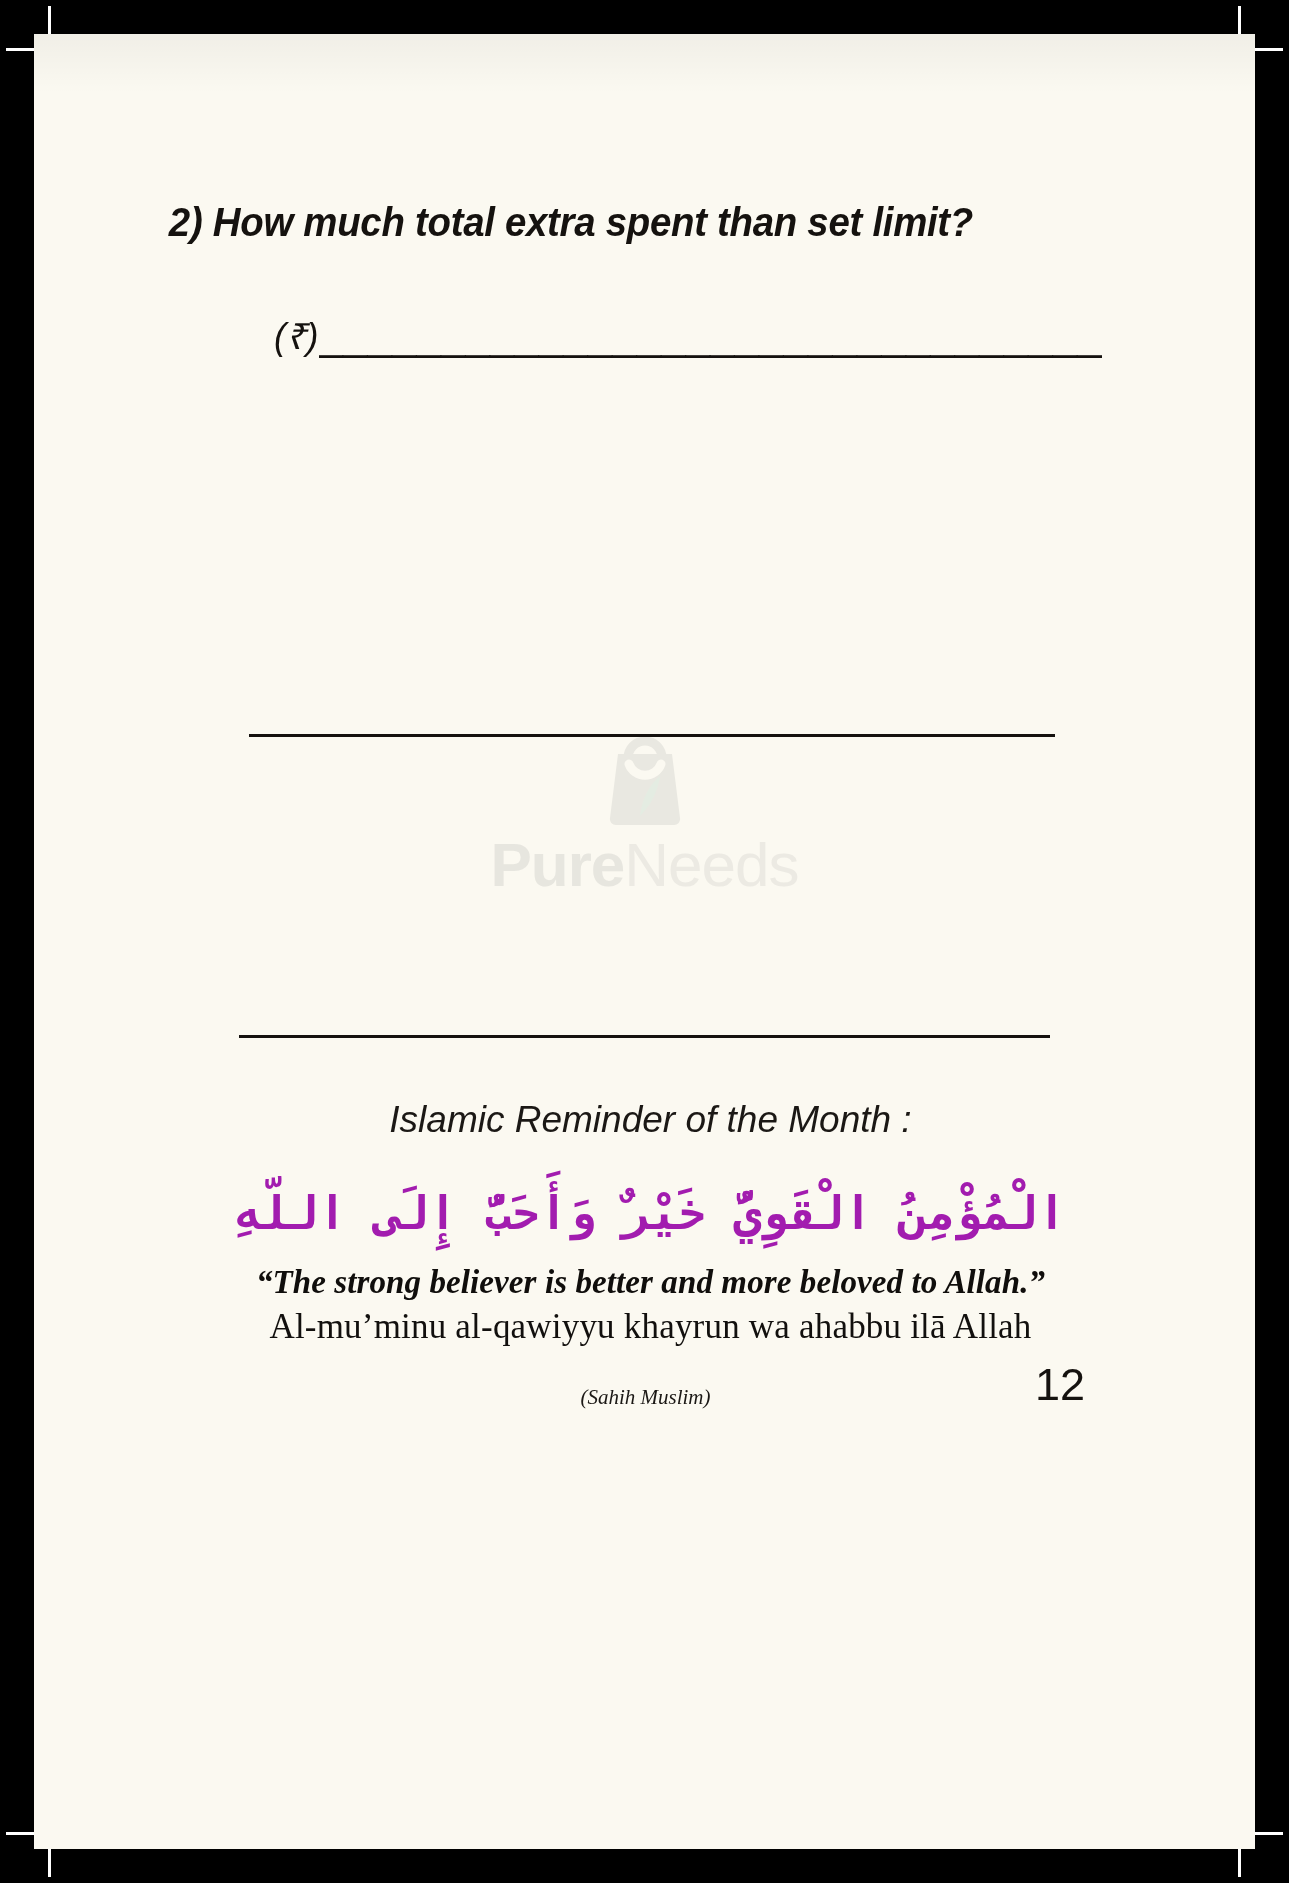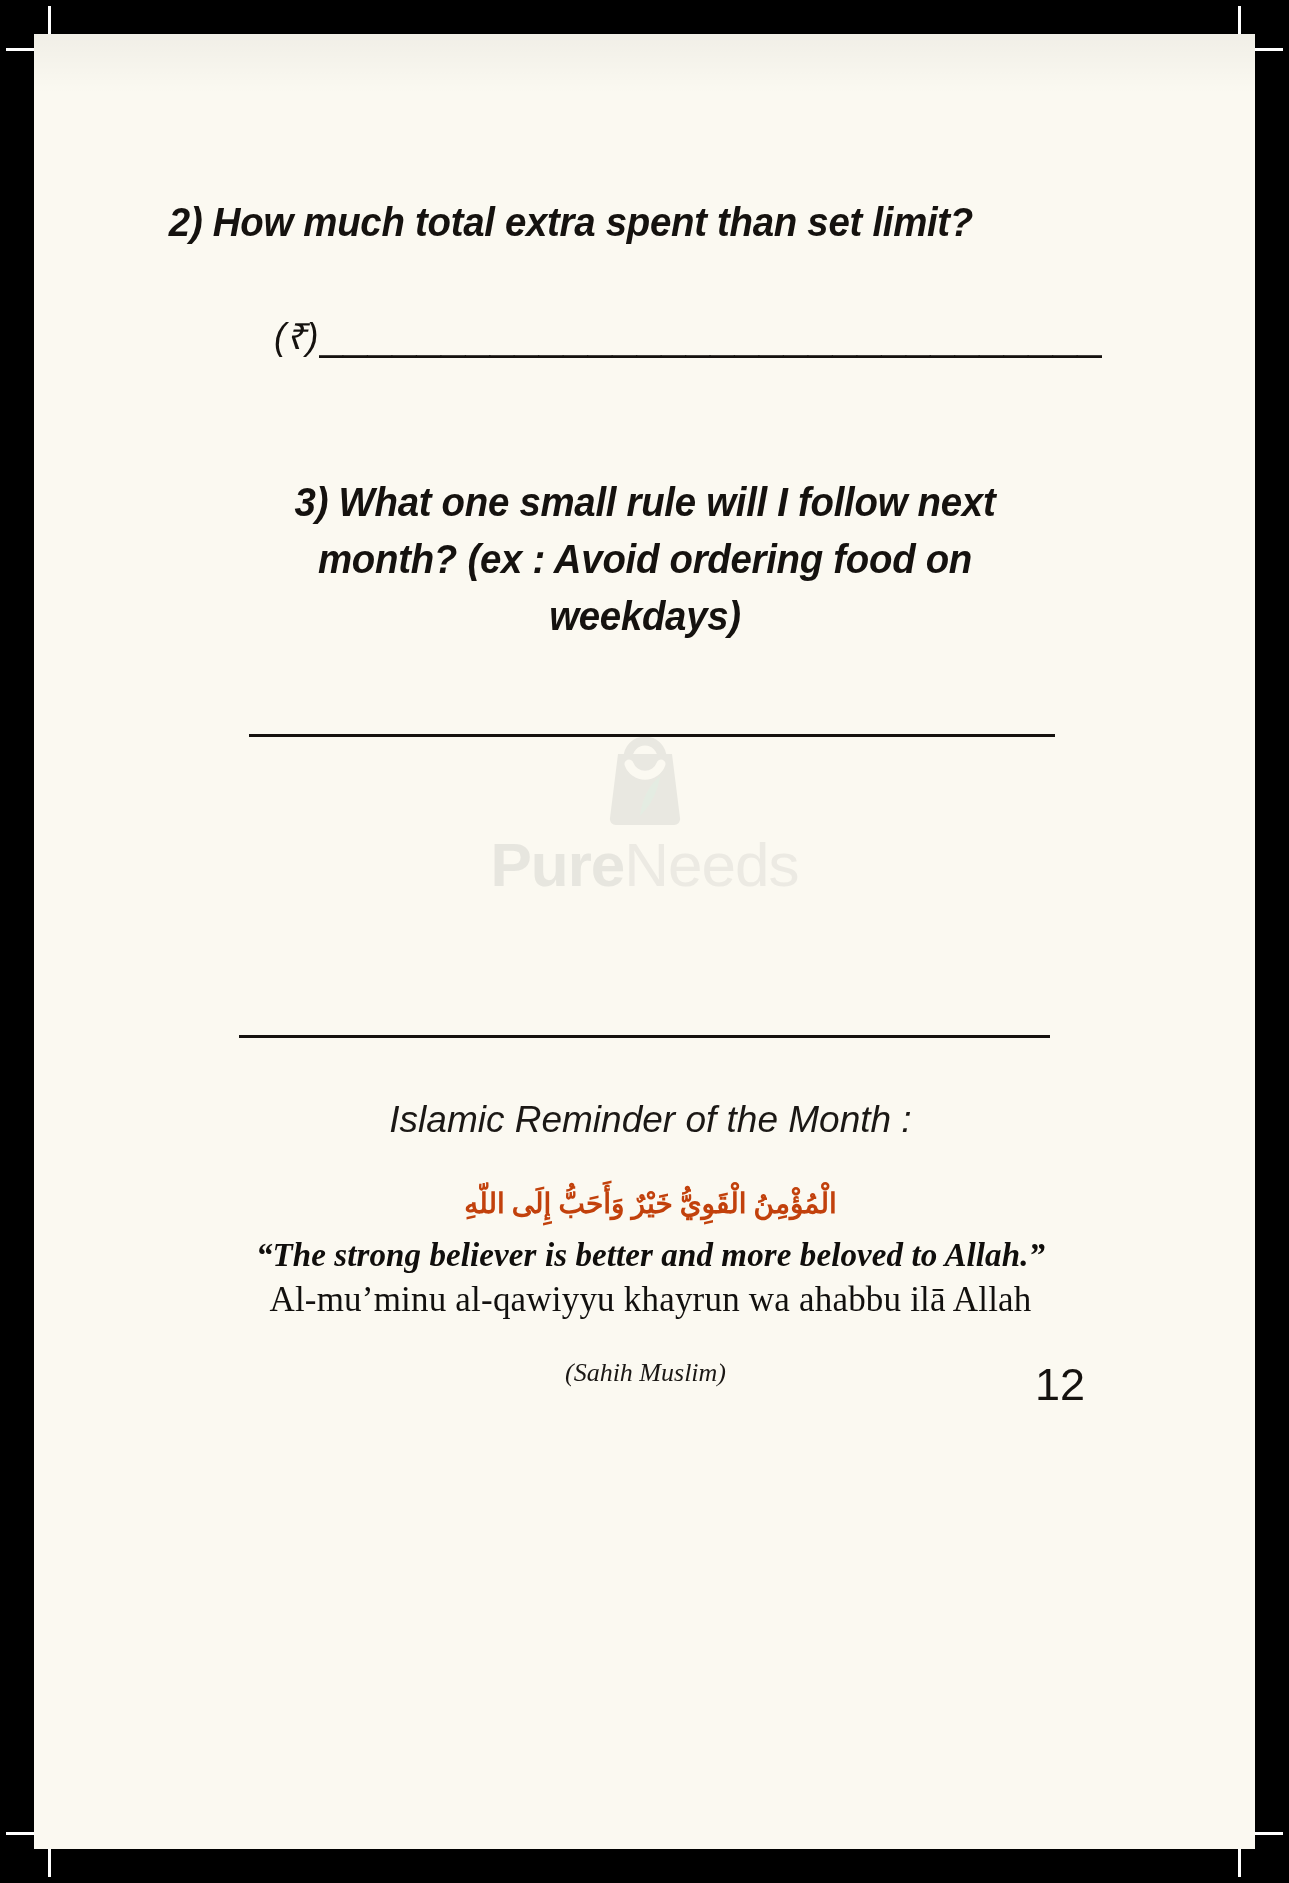--- a/index.html
+++ b/index.html
@@ -144,25 +144,25 @@
   #reminder-title {
     font-family: "Liberation Sans", sans-serif;
     font-style: italic;
     font-weight: 400;
     font-size: 37px;
     color: #1b1815;
     letter-spacing: 0px;
     margin: 0;
   }
   #arabic-text {
-    font-family: Liberation Serif, serif;
+    font-family: Liberation Mono, monospace;
     direction: rtl;
-    font-size: 28px;
+    font-size: 46px;
     line-height: 1.5;
-    color: #c2410c;
+    color: #a21caf;
     margin: 42px 0 0 0;
     font-weight: 600;
   }
   #transliteration {
     font-family: "Liberation Serif", serif;
     font-size: 35px;
     color: #12100e;
     margin: 6px 0 0 0;
     letter-spacing: 0.2px;
   }
@@ -171,21 +171,21 @@
     font-style: italic;
     font-weight: bold;
     font-size: 33px;
     color: #100e0c;
     margin: 12px 0 0 0;
     letter-spacing: 0.1px;
   }
   #source {
     font-family: "Liberation Serif", serif;
     font-style: italic;
-    font-size: 26px;
+    font-size: 21px;
     color: #1b1815;
     margin: 38px 0 0 0;
     padding-right: 10px;
   }
 
   
   #page-number {
     position: absolute;
     right: 170px;
     top: 1325px;
@@ -228,23 +228,20 @@
 
       <div id="q2-block">
         <p class="q-heading" id="q2-heading">2) How much total extra spent than set limit?</p>
       </div>
 
       <div id="q2-answer-row">
         <span class="rupee-label">(₹)</span>
         <span class="dash-line">________________________________</span>
       </div>
 
-      <div id="q3-block">
-        <p class="q-heading" id="q3-heading">3) What one small rule will I follow next month? (ex : Avoid ordering food on weekdays)</p>
-      </div>
       <div class="rule-line" id="q3-rule"></div>
 
       <div class="rule-line" id="q4-rule"></div>
 
       <div id="reminder-block">
         <p id="reminder-title">Islamic Reminder of the Month :</p>
         <p id="arabic-text">الْمُؤْمِنُ الْقَوِيُّ خَيْرٌ وَأَحَبُّ إِلَى اللّهِ</p>
         <p id="translation">“The strong believer is better and more beloved to Allah.”</p>
         <p id="transliteration">Al-mu’minu al-qawiyyu khayrun wa ahabbu ilā Allah</p>
         <p id="source">(Sahih Muslim)</p>

